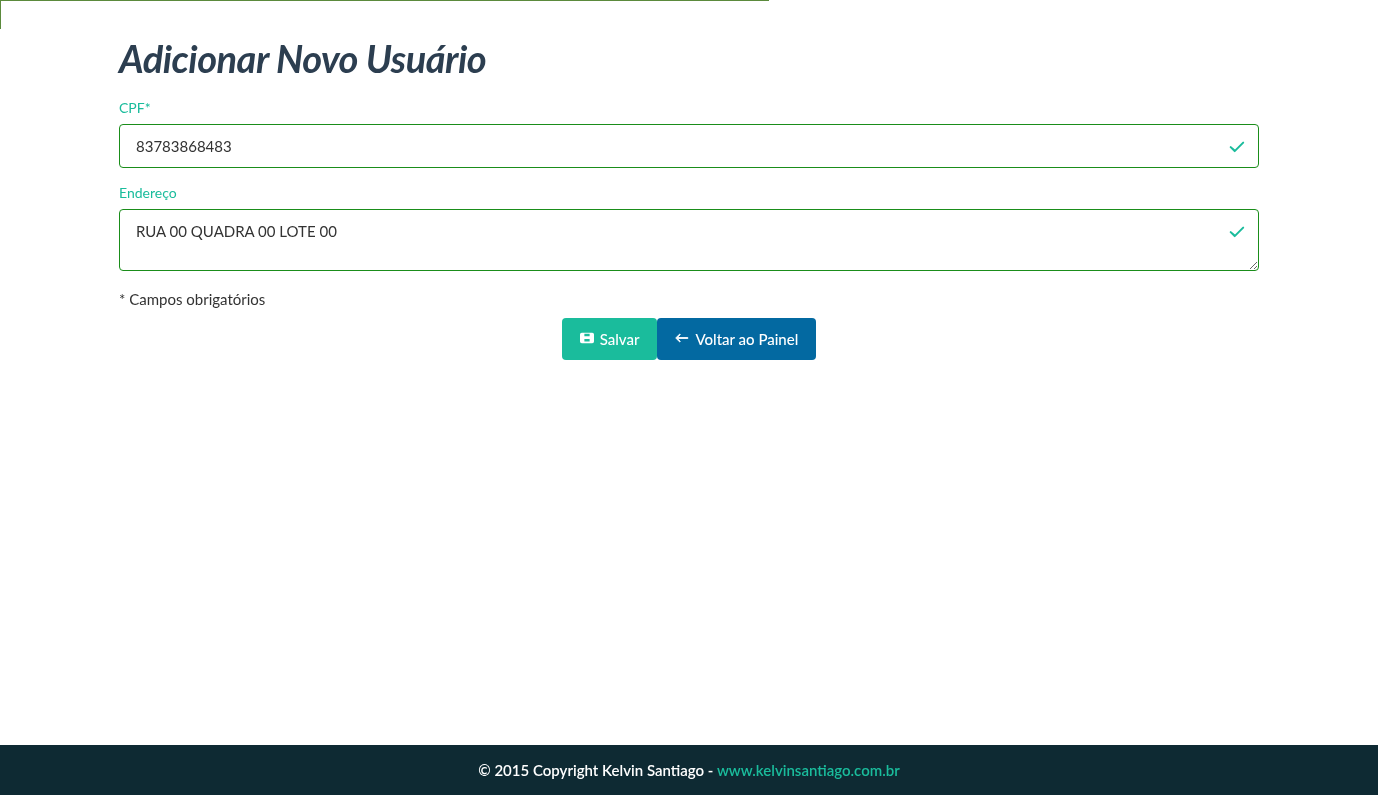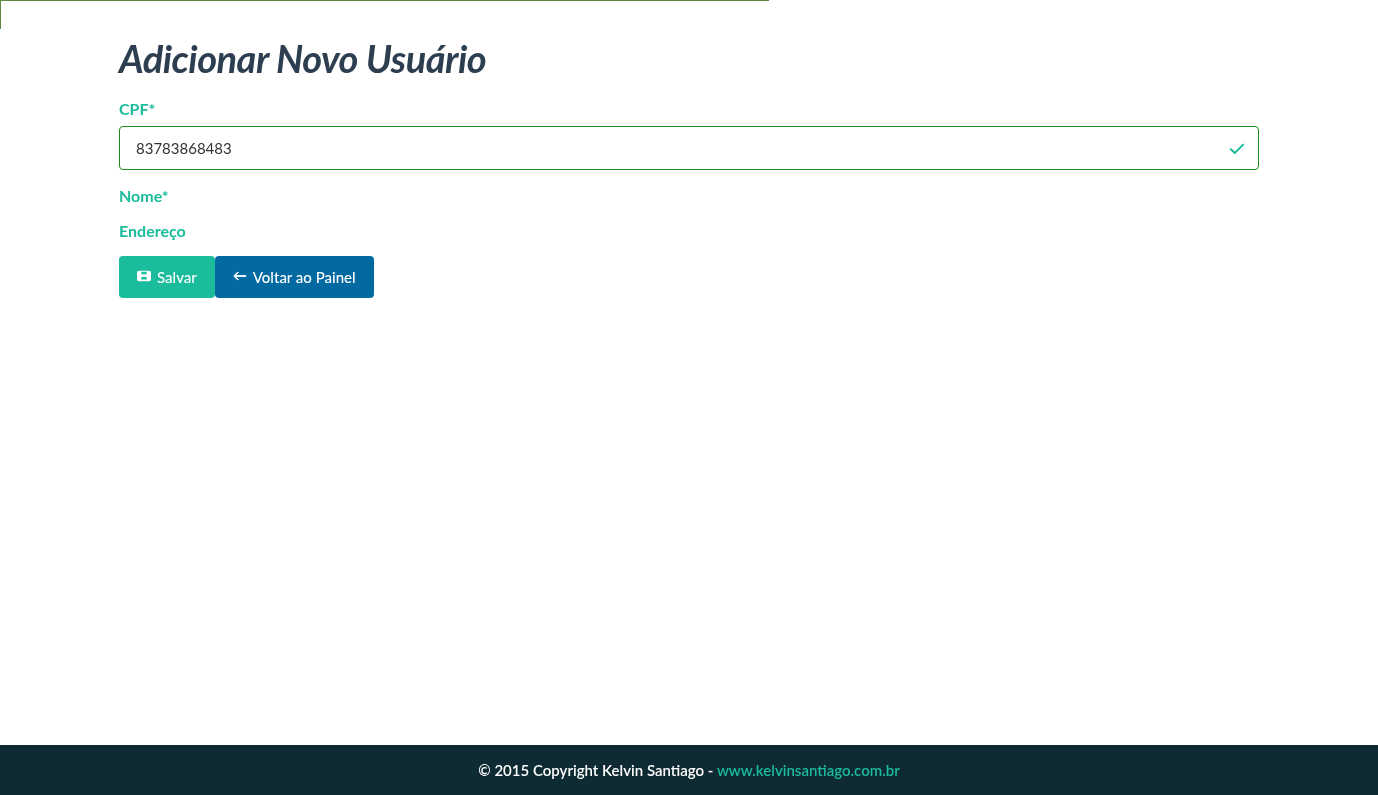--- a/index.html
+++ b/index.html
@@ -39,22 +39,22 @@
       color: #2c3e50;
       margin-bottom: 18px;
       letter-spacing: -0.5px;
       font-style: italic;
     }
     .form-group {
       margin-bottom: 16px;
     }
     label {
       display: block;
-      font-size: 16px;
-      font-weight: 700;
+      font-size: 14px;
+      font-weight: 400;
       color: #1abc9c;
       margin-bottom: 8px;
     }
     .input-wrapper {
       position: relative;
     }
     .form-control {
       width: 100%;
       padding: 12px 40px 12px 16px;
       border: 1px solid #1a8d1a;
@@ -84,20 +84,21 @@
     }
     .required-note {
       font-size: 15px;
       color: #333;
       margin-top: 14px;
       margin-bottom: 10px;
     }
     .button-row {
       display: flex;
       gap: 0;
+      justify-content: center;
     }
     .btn {
       display: inline-flex;
       align-items: center;
       gap: 6px;
       padding: 12px 18px;
       border: none;
       border-radius: 4px;
       font-size: 15px;
       font-weight: 500;
@@ -148,28 +149,36 @@
       <input type="text" class="form-control" value="83783868483" style="">
       <span class="check-icon">
         <svg viewBox="0 0 16 16" fill="currentColor">
             <path d="M13.485 1.929a1 1 0 0 1 1.414 1.414l-8.5 8.5a1 1 0 0 1-1.414 0l-4-4a1 1 0 1 1 1.414-1.414L6 9.586l7.485-7.657z" transform="translate(0,2)"></path>
           </svg>
       </span>
     </div>
   </div>
 
   <div class="form-group">
-    <label>Nome*</label>
   </div>
 
 
   <div class="form-group">
     <label>Endereço</label>
-  </div>
-
+    <div class="input-wrapper">
+      <textarea class="form-control" style="">RUA 00 QUADRA 00 LOTE 00</textarea>
+      <span class="check-icon">
+        <svg viewBox="0 0 16 16" fill="currentColor">
+            <path d="M13.485 1.929a1 1 0 0 1 1.414 1.414l-8.5 8.5a1 1 0 0 1-1.414 0l-4-4a1 1 0 1 1 1.414-1.414L6 9.586l7.485-7.657z" transform="translate(0,2)"></path>
+          </svg>
+      </span>
+    </div>
+  </div>
+
+  <p class="required-note">* Campos obrigatórios</p>
 
   <div class="button-row">
     <button class="btn btn-primary">
       <span>
         <svg viewBox="0 0 16 16" fill="currentColor">
             <path d="M2 2a2 2 0 0 0-2 2v8a2 2 0 0 0 2 2h12a2 2 0 0 0 2-2V4a2 2 0 0 0-2-2H2zm3 1h6v3H5V3zm6 9H5v-3h6v3z"></path>
           </svg>
       </span>
       <span>Salvar</span>
     </button>

